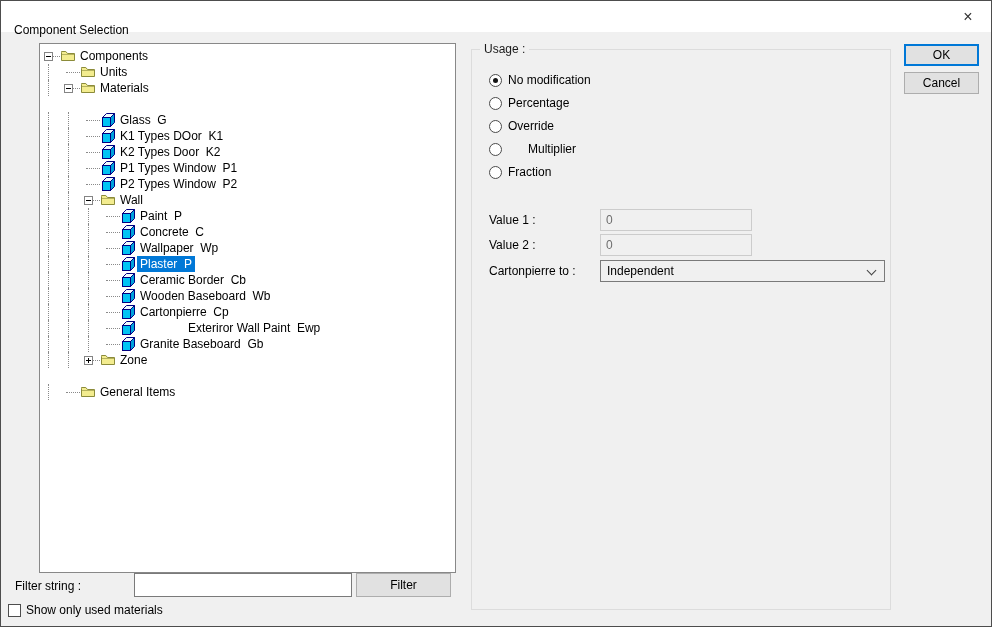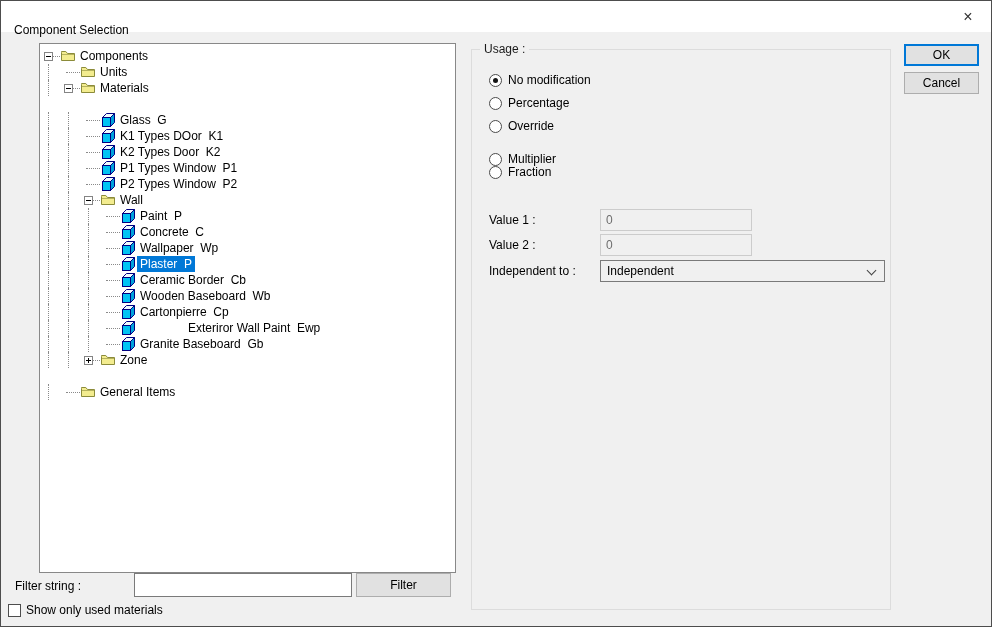--- a/index.html
+++ b/index.html
@@ -343,37 +343,37 @@
           <span>No modification</span>
         </label>
         <label class="radio-row" style="top: 45px;">
           <span class="radio"></span>
           <span>Percentage</span>
         </label>
         <label class="radio-row" style="top: 68px;">
           <span class="radio"></span>
           <span>Override</span>
         </label>
-        <label class="radio-row" style="top: 101px;">
+        <label class="radio-row" style="top: 91px; gap: 20px;">
           <span class="radio"></span>
           <span>Multiplier</span>
         </label>
         <label class="radio-row" style="top: 114px;">
           <span class="radio"></span>
           <span>Fraction</span>
         </label>
       </div>
 
     <div class="fld-label" style="top:162px">Value 1 :</div>
     <input class="fld-input" style="top: 159px;" type="text" value="0">
 
     <div class="fld-label" style="top:187px">Value 2 :</div>
     <input class="fld-input" style="top: 184px;" type="text" value="0">
 
-    <div class="fld-label" style="top:213px">Independent to :</div>
+    <div class="fld-label" style="top:213px">Cartonpierre to :</div>
     <div class="combo" style="top:210px">
       <span>Independent</span>
       <span class="chev"></span>
     </div>
   </div>
 
   <div class="btn btn-ok">OK</div>
   <div class="btn btn-cancel">Cancel</div>
 
 </div>

